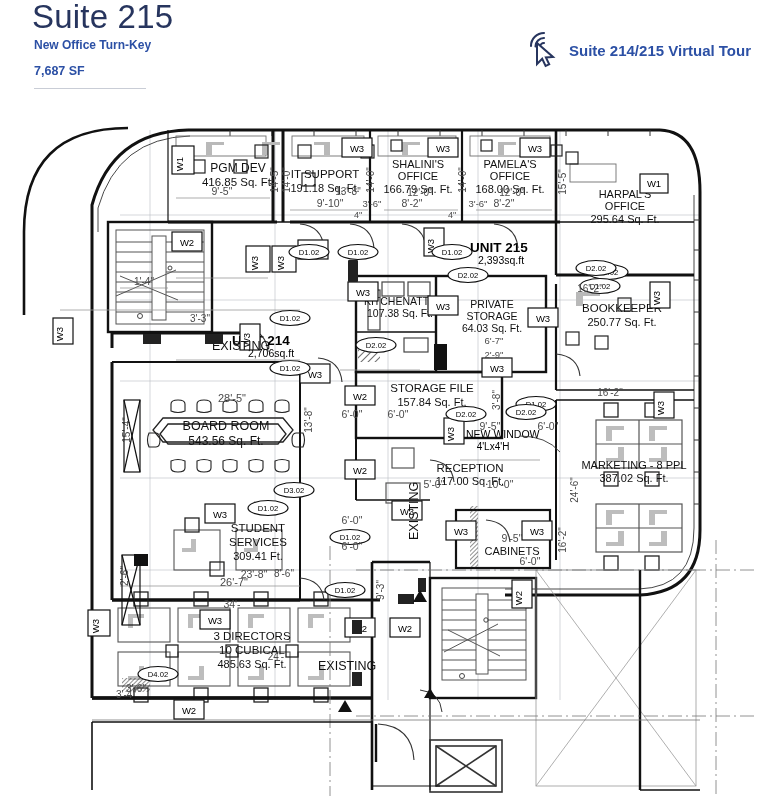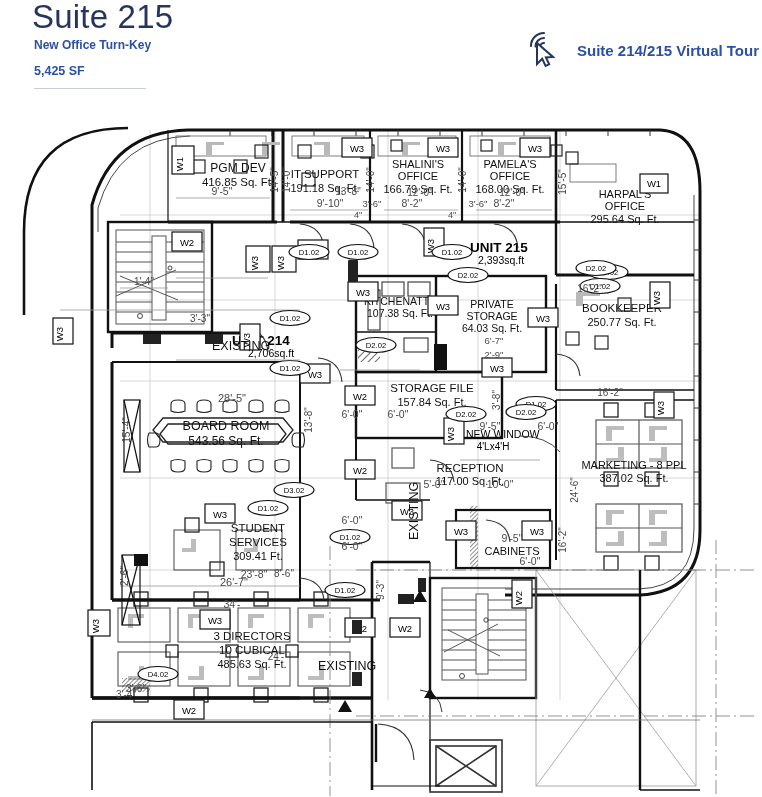--- a/index.html
+++ b/index.html
@@ -7,21 +7,21 @@
        font-family:"Liberation Sans",sans-serif;-webkit-font-smoothing:antialiased;}
 
   
   #header{position:absolute;left:0;top:0;width:762px;height:100px;}
   #page-title{position:absolute;left:32px;top:-2px;font-size:33px;font-weight:400;
       color:#27355e;letter-spacing:.2px;font-family:"Liberation Sans",sans-serif;}
   #subtitle{position:absolute;left:34px;top:38px;font-size:12px;font-weight:bold;color:#2c50a5;}
   #area-sf{position:absolute;left:34px;top:64px;font-size:12.5px;font-weight:bold;color:#2c50a5;}
   #title-rule{position:absolute;left:34px;top:88px;width:112px;height:1px;background:#c9cdd6;}
 
-  #tour-link{position:absolute;left:525px;top:30px;display:flex;align-items:center;gap:16px;
+  #tour-link{position:absolute;left:525px;top:30px;display:flex;align-items:center;gap:8px;
       text-decoration:none;cursor:pointer;}
   #tour-icon{width:36px;height:40px;display:block;}
   #tour-label{font-size:15px;font-weight:bold;color:#2c50a5;white-space:nowrap;}
 
   
   #plan-wrap{position:absolute;left:0;top:100px;width:762px;height:697px;}
   #plan{display:block;}
 
   .rm-name{font-family:"Liberation Sans",sans-serif;fill:#111;text-anchor:middle;}
   .rm-area{font-family:"Liberation Sans",sans-serif;fill:#111;text-anchor:middle;}
@@ -31,21 +31,21 @@
   .unit-name{font-family:"Liberation Sans",sans-serif;fill:#000;font-weight:bold;}
   .doortxt{font-family:"Liberation Sans",sans-serif;fill:#000;text-anchor:middle;font-size:7.6px;}
   .hatch{fill:url(#hatchpat);}
 </style>
 </head>
 <body>
 
 <div id="header">
   <div id="page-title">Suite 215</div>
   <div id="subtitle">New Office Turn-Key</div>
-  <div id="area-sf">5,425 SF</div>
+  <div id="area-sf">7,687 SF</div>
   <div id="title-rule"></div>
 
   <a id="tour-link" href="#">
     <svg id="tour-icon" viewBox="0 0 36 40">
       <path d="M6 16 A13 13 0 0 1 19 3" fill="none" stroke="#27355e" stroke-width="2.1" stroke-linecap="round"></path>
       <path d="M10.5 16.5 A8.5 8.5 0 0 1 19 8" fill="none" stroke="#27355e" stroke-width="2.1" stroke-linecap="round"></path>
       <path d="M15 17 A4 4 0 0 1 19 13" fill="none" stroke="#27355e" stroke-width="2.1" stroke-linecap="round"></path>
       <path d="M12 13 L12 34 L17.2 28.8 L20.6 36 L24.2 34.3 L20.9 27.4 L28 27 Z" fill="#fff" stroke="#27355e" stroke-width="2"></path>
     </svg>
     <span id="tour-label">Suite 214/215  Virtual Tour</span>

